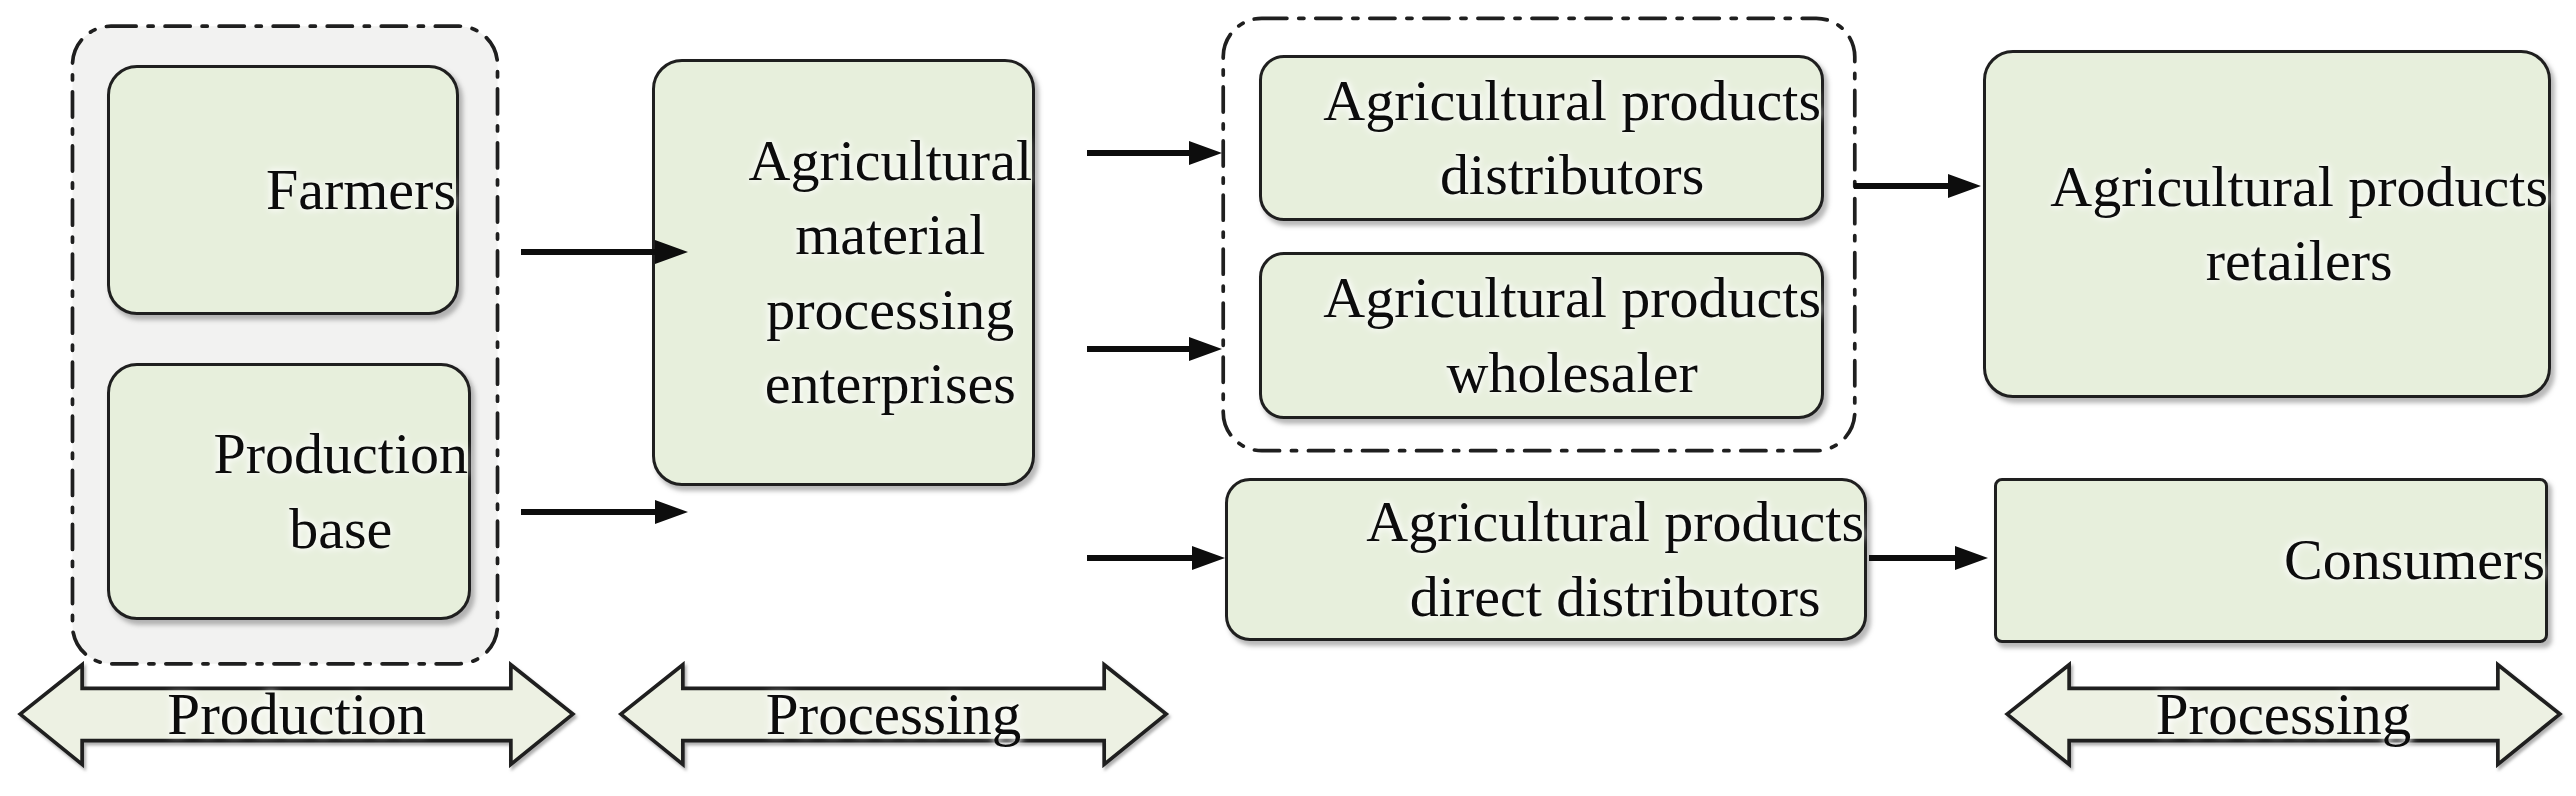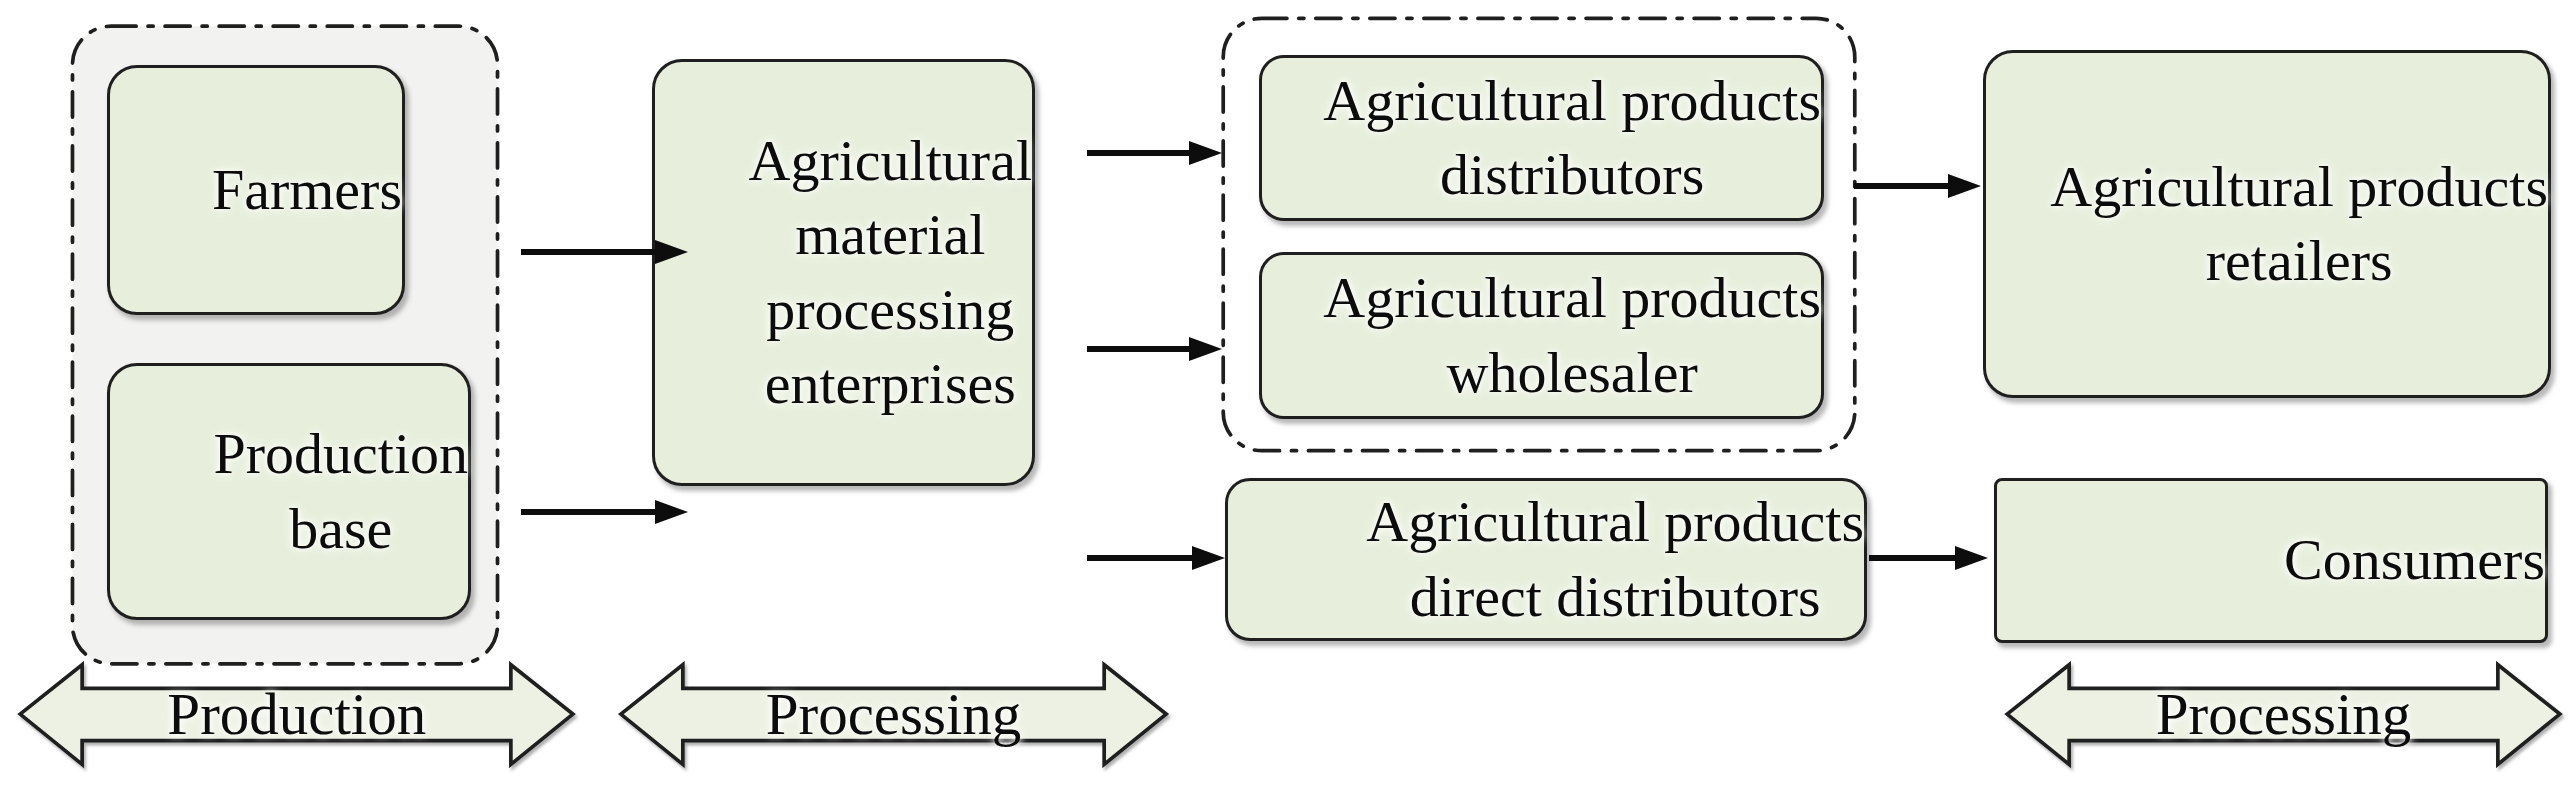--- a/index.html
+++ b/index.html
@@ -83,21 +83,21 @@
 <div class="canvas">
 
   <svg class="group-svg" style="left:70px;top:24.4px;" width="430" height="642" viewBox="0 0 580 867">
     <rect class="group-rect filled" x="3" y="3" width="574" height="861" rx="52"></rect>
   </svg>
 
   <svg class="group-svg" style="left:1221px;top:16.3px;" width="636" height="437" viewBox="0 0 859 590">
     <rect class="group-rect hollow" x="3" y="3" width="853" height="584" rx="52"></rect>
   </svg>
 
-  <div class="node" style="left:107px;top:65px;width:298px;height:250px;">
+  <div class="node" style="left:107px;top:65px;width:352px;height:250px;">
     <span class="label">Farmers</span>
   </div>
 
   <div class="node" style="left:107px;top:363px;width:364px;height:257px;">
     <span class="label">Production
 base</span>
   </div>
 
   <div class="node" style="left:652px;top:59px;width:383px;height:427px;">
     <span class="label">Agricultural

